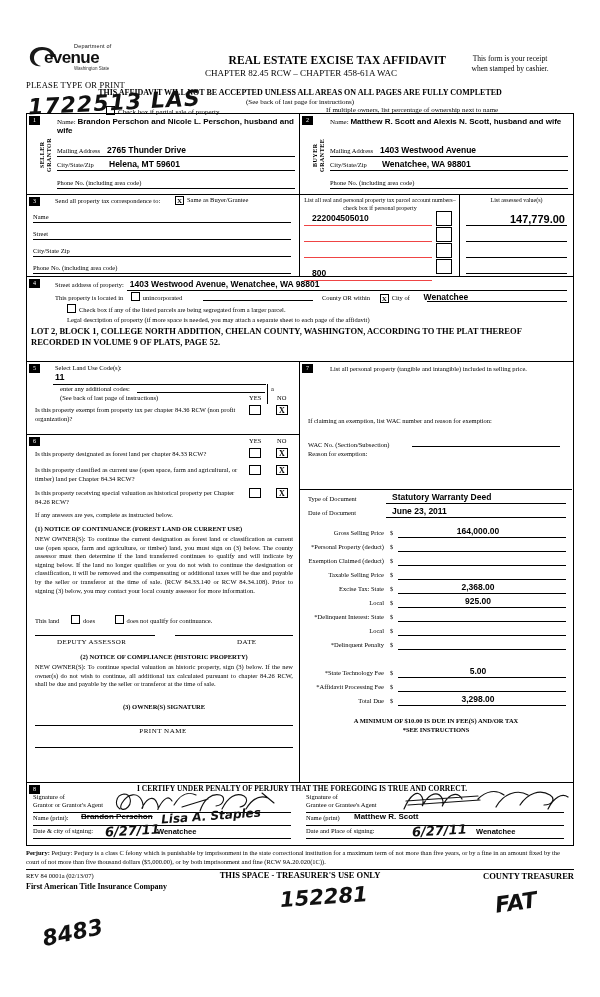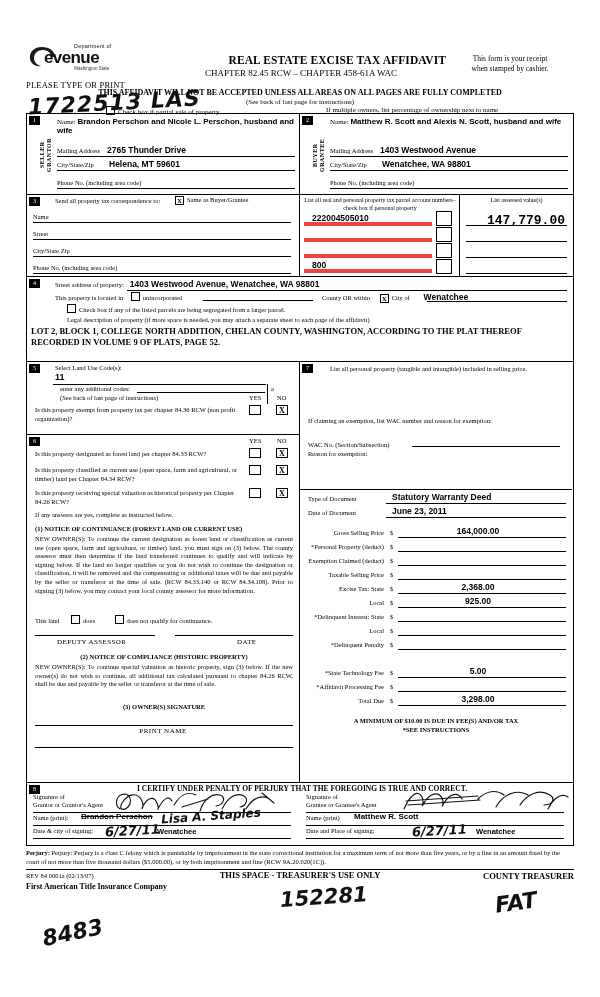--- a/index.html
+++ b/index.html
@@ -81,26 +81,26 @@
   
   .s3 { position:absolute; left:0; top:80px; width:546px; height:82px; border-top:1px solid #000;}
   .s3 .colA { position:absolute; left:0; top:0; width:273px; height:82px; border-right:1px solid #000;}
   .s3 .colB { position:absolute; left:273px; top:0; width:160px; height:82px; border-right:1px solid #000;}
   .s3 .colC { position:absolute; left:433px; top:0; width:113px; height:82px;}
   .s3lbl { position:absolute; left:28px; top:2px; font-size:6.5px;}
   .sameas{ position:absolute; left:148px; top:1px; font-size:6.5px;}
   .s3line { position:absolute; left:6px; width:258px; border-bottom:1px solid #000; height:14px;}
   .s3line .lbl { position:absolute; left:0; top:4px; font-size:6.5px;}
   .colhead { position:absolute; left:3px; top:2px; width:154px; text-align:center; font-size:6px; line-height:7.5px;}
-  .parcelrow { position:absolute; left:4px; width:128px; border-bottom:4px solid #ef4444; height:14px;}
+  .parcelrow { position:absolute; left:4px; width:128px; border-bottom:1px solid #ef4444; height:14px;}
   .parcelrow .val { position:absolute; left:8px; top:1px; font-family:"Liberation Sans",sans-serif; font-weight:bold; font-size:8.5px;}
   .pcb { position:absolute; left:136px; width:16px; height:15px; border:1px solid #000;}
   .avhead { position:absolute; left:0; top:2px; width:113px; text-align:center; font-size:6px;}
   .avrow { position:absolute; left:6px; width:101px; border-bottom:1px solid #000; height:14px;}
-  .avrow .val { position:absolute; right:2px; top:1px; font-family:Liberation Mono, monospace; font-weight:bold; font-size:13px;}
+  .avrow .val { position:absolute; right:2px; top:1px; font-family:Liberation Sans, sans-serif; font-weight:bold; font-size:11px;}
 
   
   .s4 { position:absolute; left:0; top:162px; width:546px; height:85px; border-top:1px solid #000;}
   .s4 .l1 { position:absolute; left:28px; top:2px; font-size:6.5px;}
   .s4 .l1 .val { font-family:"Liberation Sans",sans-serif; font-weight:bold; font-size:8.5px; margin-left:6px;}
   .s4 .uline1 { position:absolute; left:100px; top:13px; width:440px; border-bottom:1px solid #000;}
   .s4 .l2 { position:absolute; left:28px; top:15px; font-size:6.5px;}
   .s4 .blank2 { position:absolute; left:176px; top:23px; width:110px; border-bottom:1px solid #000;}
   .s4 .county { position:absolute; left:295px; top:15px; font-size:6.5px;}
   .s4 .cityline { position:absolute; left:400px; top:24px; width:140px; border-bottom:1px solid #000;}
@@ -284,21 +284,21 @@
           </div>
         <div class="pcb" style="top:16px;"></div>
         <div class="parcelrow" style="top:33px;">
             <span class="val"></span>
           </div>
         <div class="pcb" style="top:32px;"></div>
         <div class="parcelrow" style="top:49px;">
             <span class="val"></span>
           </div>
         <div class="pcb" style="top:48px;"></div>
-        <div class="parcelrow" style="top:64px;">
+        <div class="parcelrow" style="top:72px;">
             <span class="val">800</span>
           </div>
         <div class="pcb" style="top:64px;"></div>
       </div>
       <div class="colC">
         <div class="avhead">List assessed value(s)</div>
         <div class="avrow" style="top:17px;">
             <span class="val">147,779.00</span>
           </div>
         <div class="avrow" style="top:33px;">

